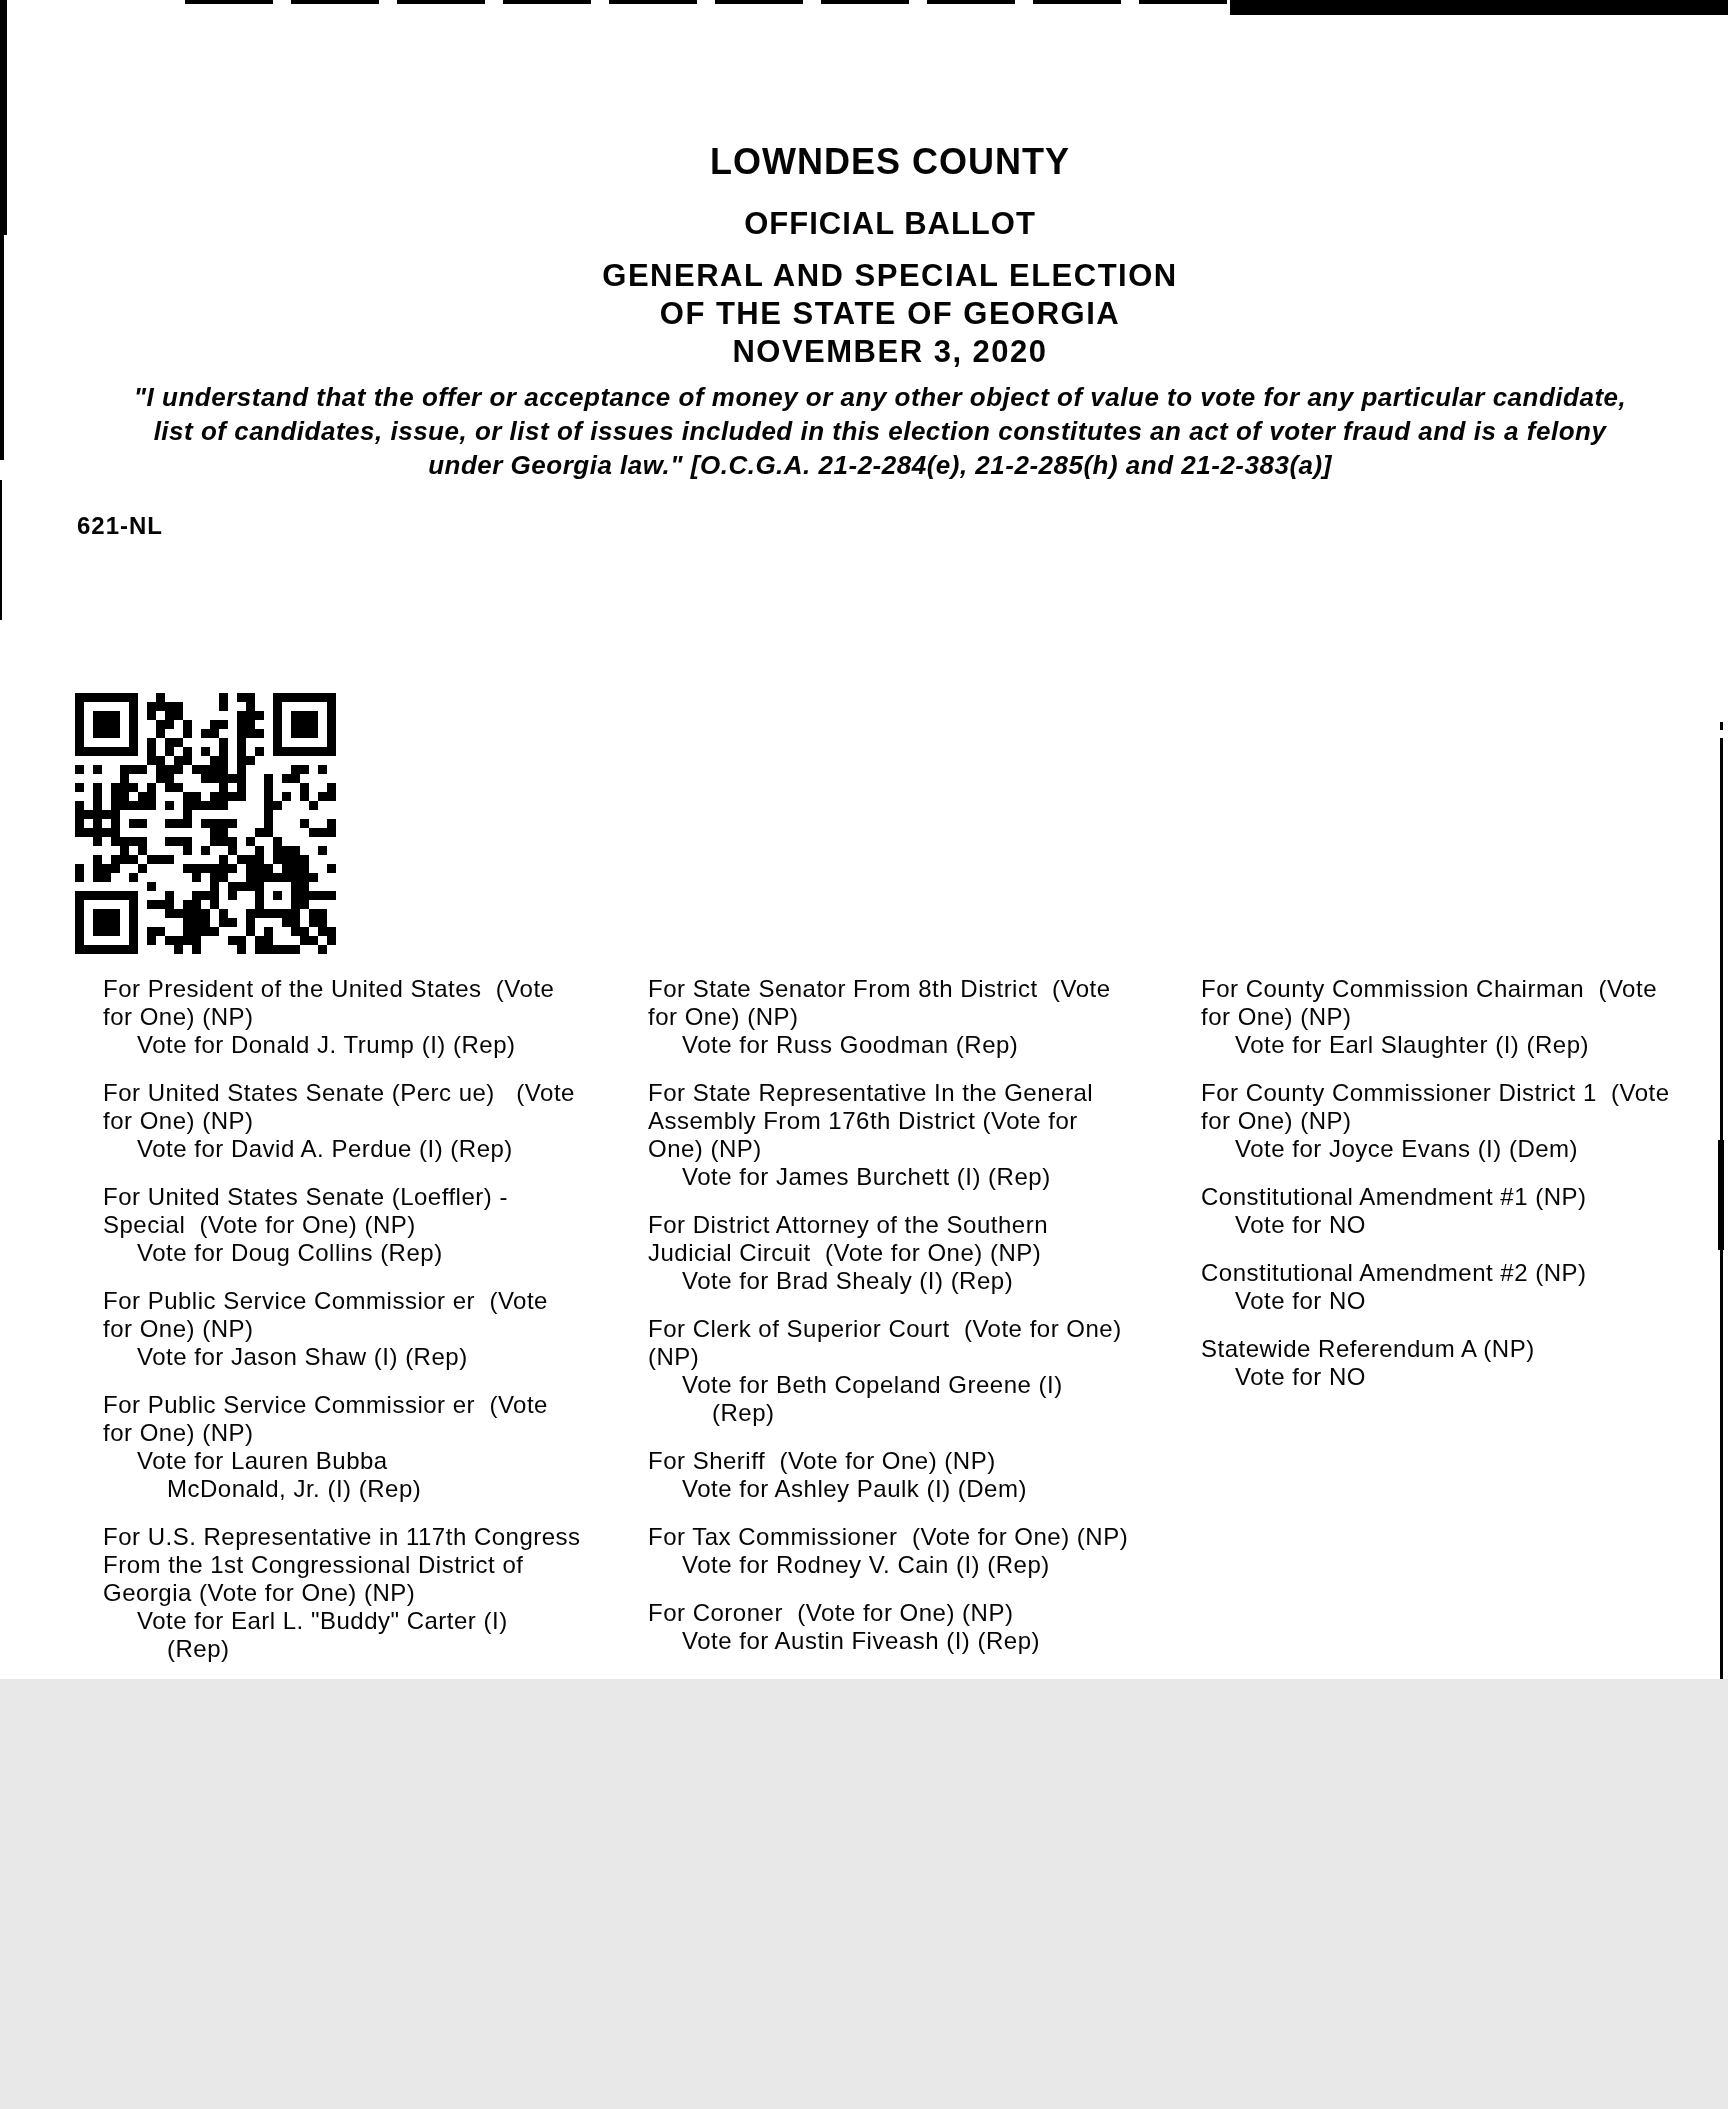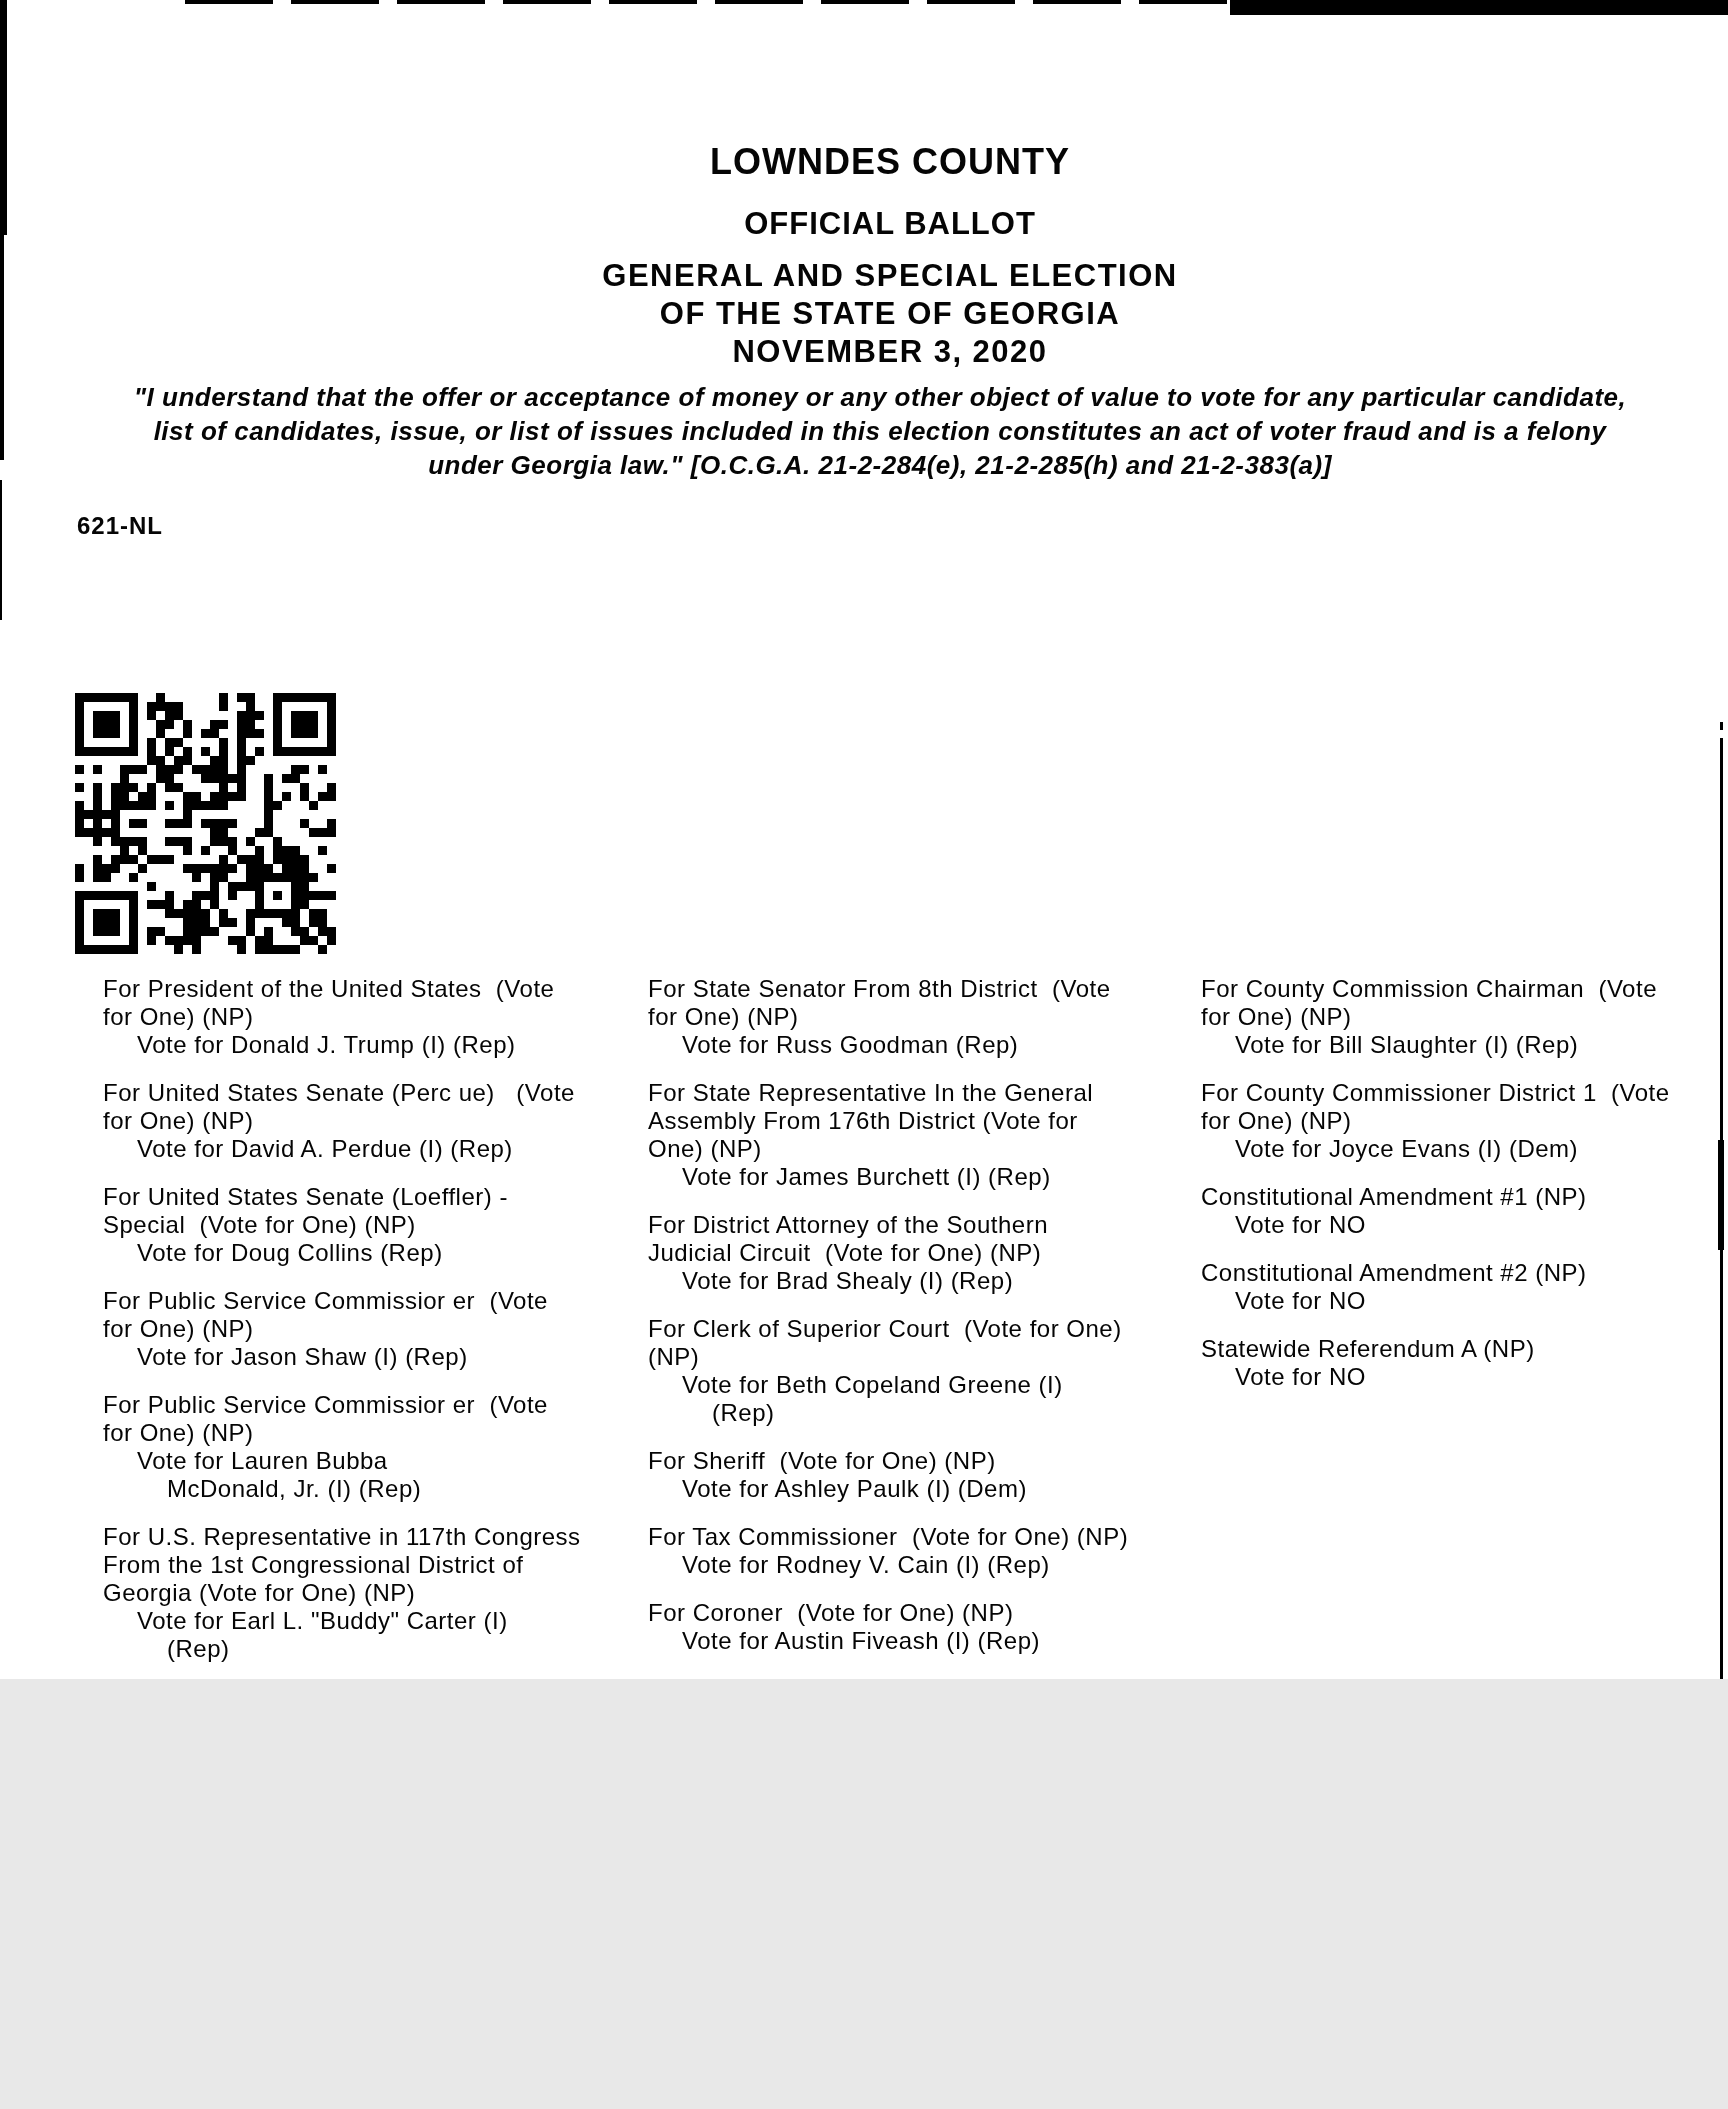--- a/index.html
+++ b/index.html
@@ -563,21 +563,21 @@
       </div>
       <div class="contest">
         <div class="t-line">For Coroner  (Vote for One) (NP)</div>
         <div class="v-line">Vote for Austin Fiveash (I) (Rep)</div>
       </div>
     </div>
   <div class="col col-3">
       <div class="contest">
         <div class="t-line">For County Commission Chairman  (Vote</div>
         <div class="t-line">for One) (NP)</div>
-        <div class="v-line">Vote for Bill Slaughter (I) (Rep)</div>
+        <div class="v-line">Vote for Earl Slaughter (I) (Rep)</div>
       </div>
       <div class="contest">
         <div class="t-line">For County Commissioner District 1  (Vote</div>
         <div class="t-line">for One) (NP)</div>
         <div class="v-line">Vote for Joyce Evans (I) (Dem)</div>
       </div>
       <div class="contest">
         <div class="t-line">Constitutional Amendment #1 (NP)</div>
         <div class="v-line">Vote for NO</div>
       </div>

